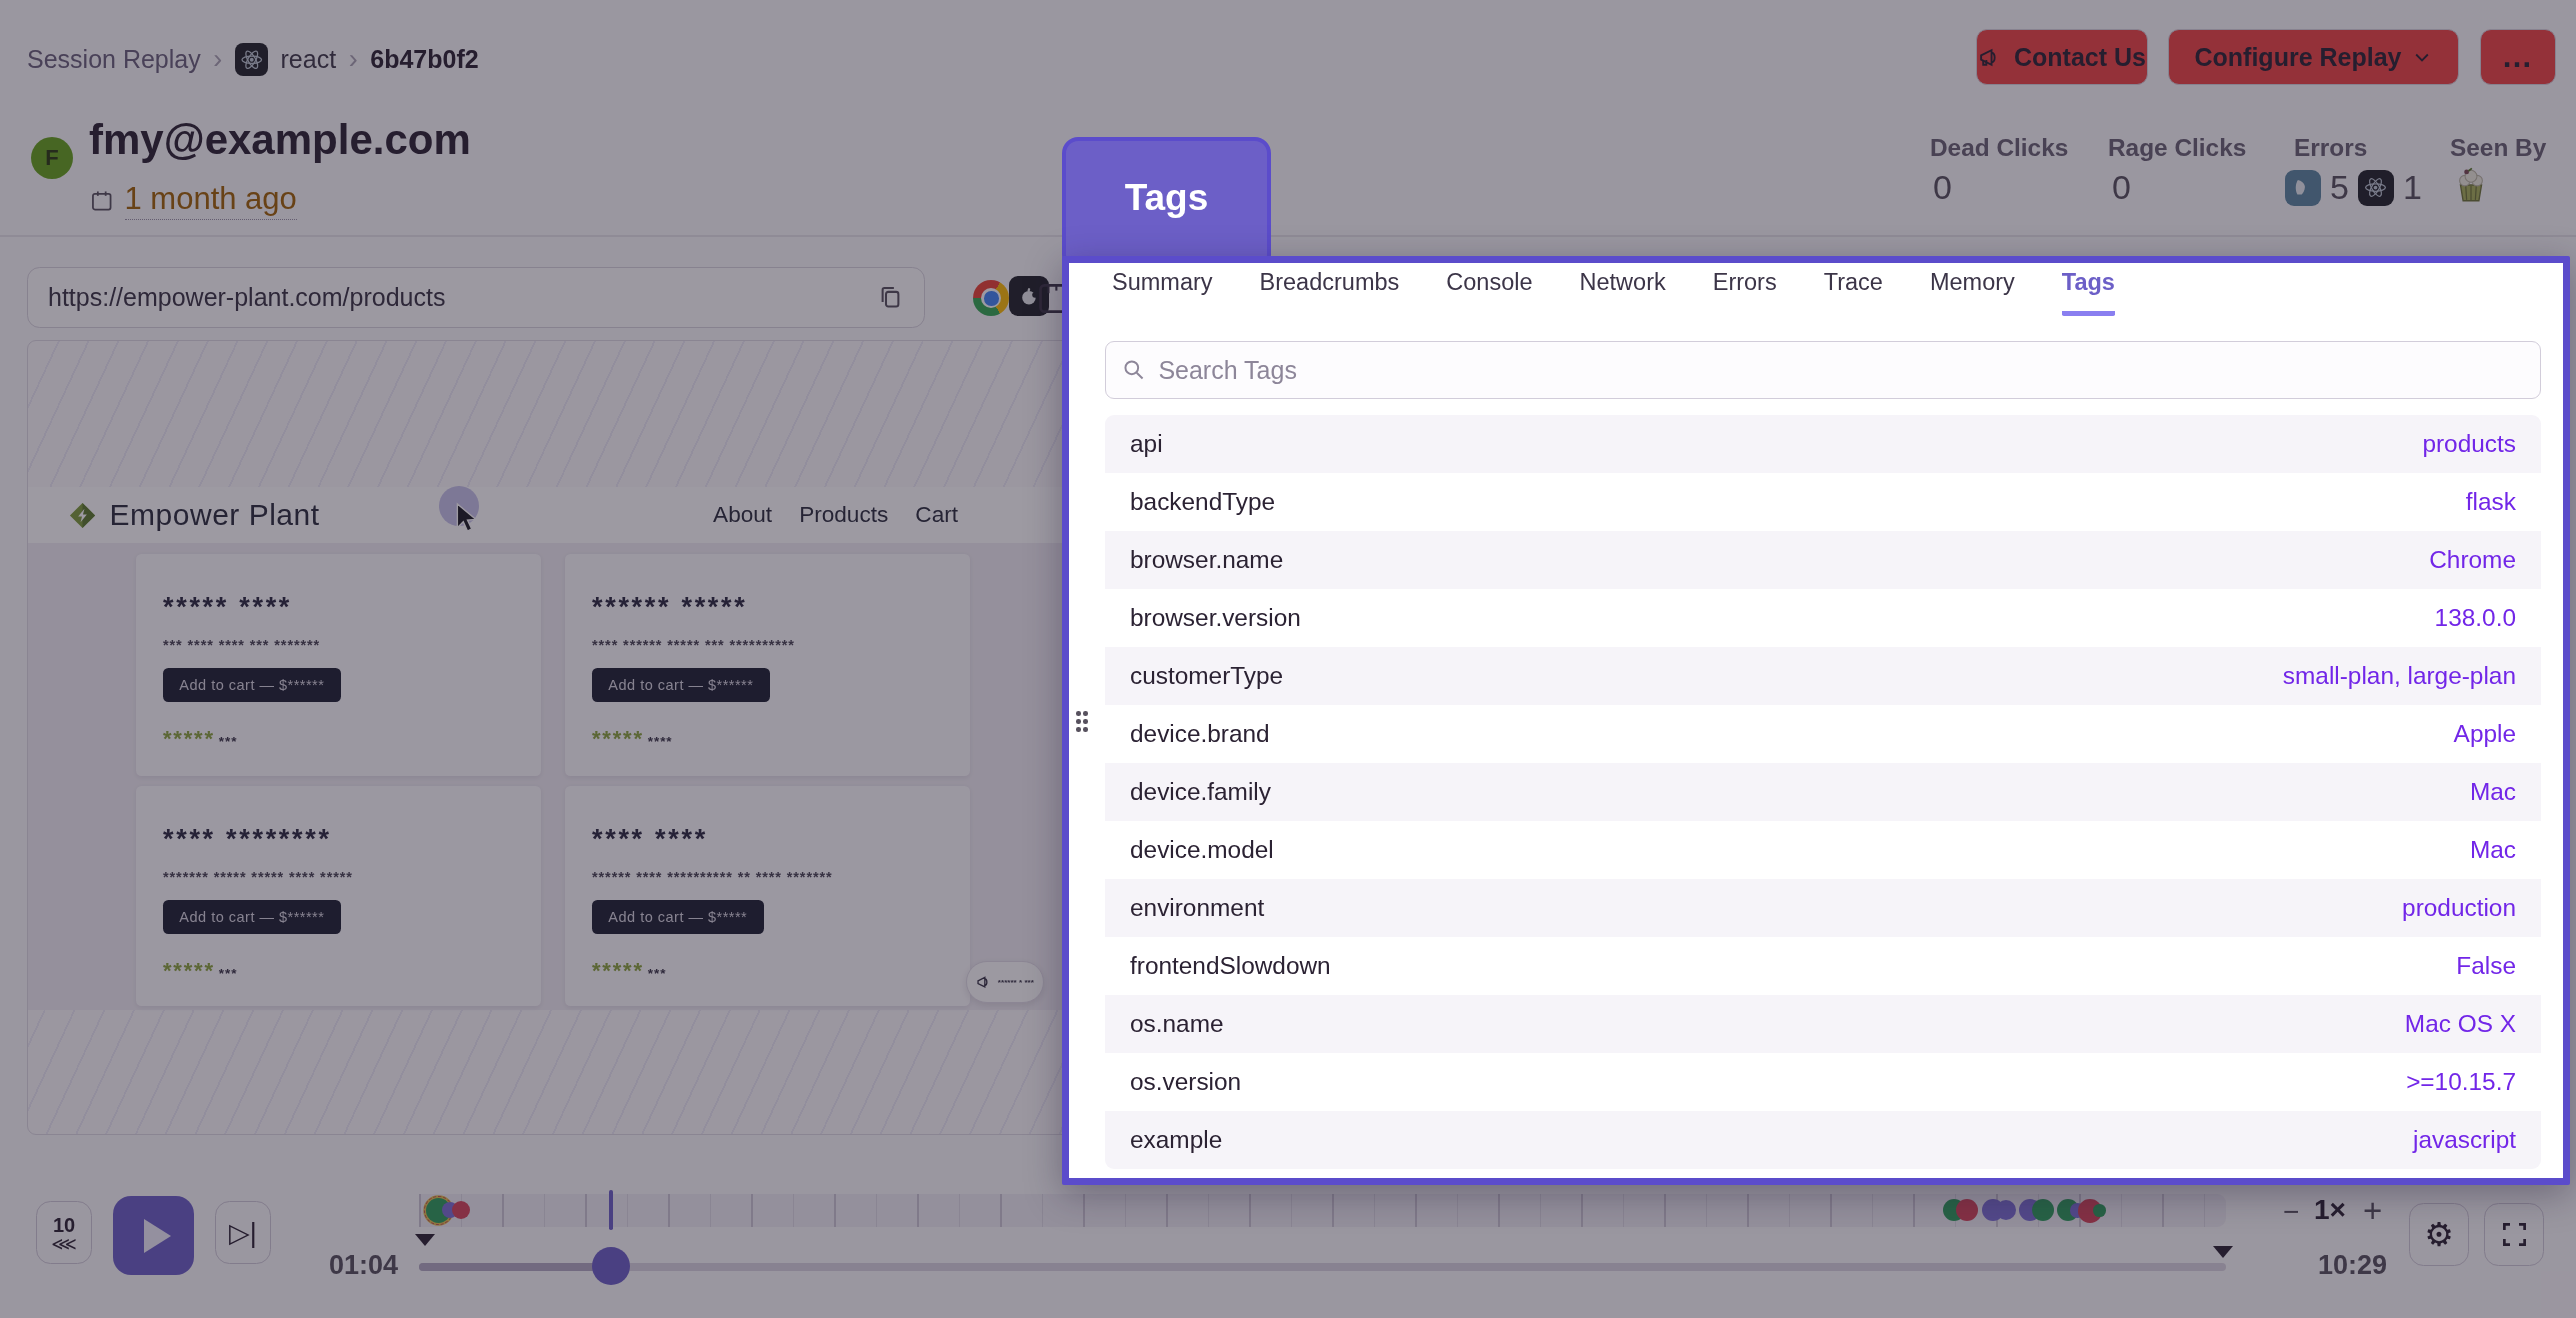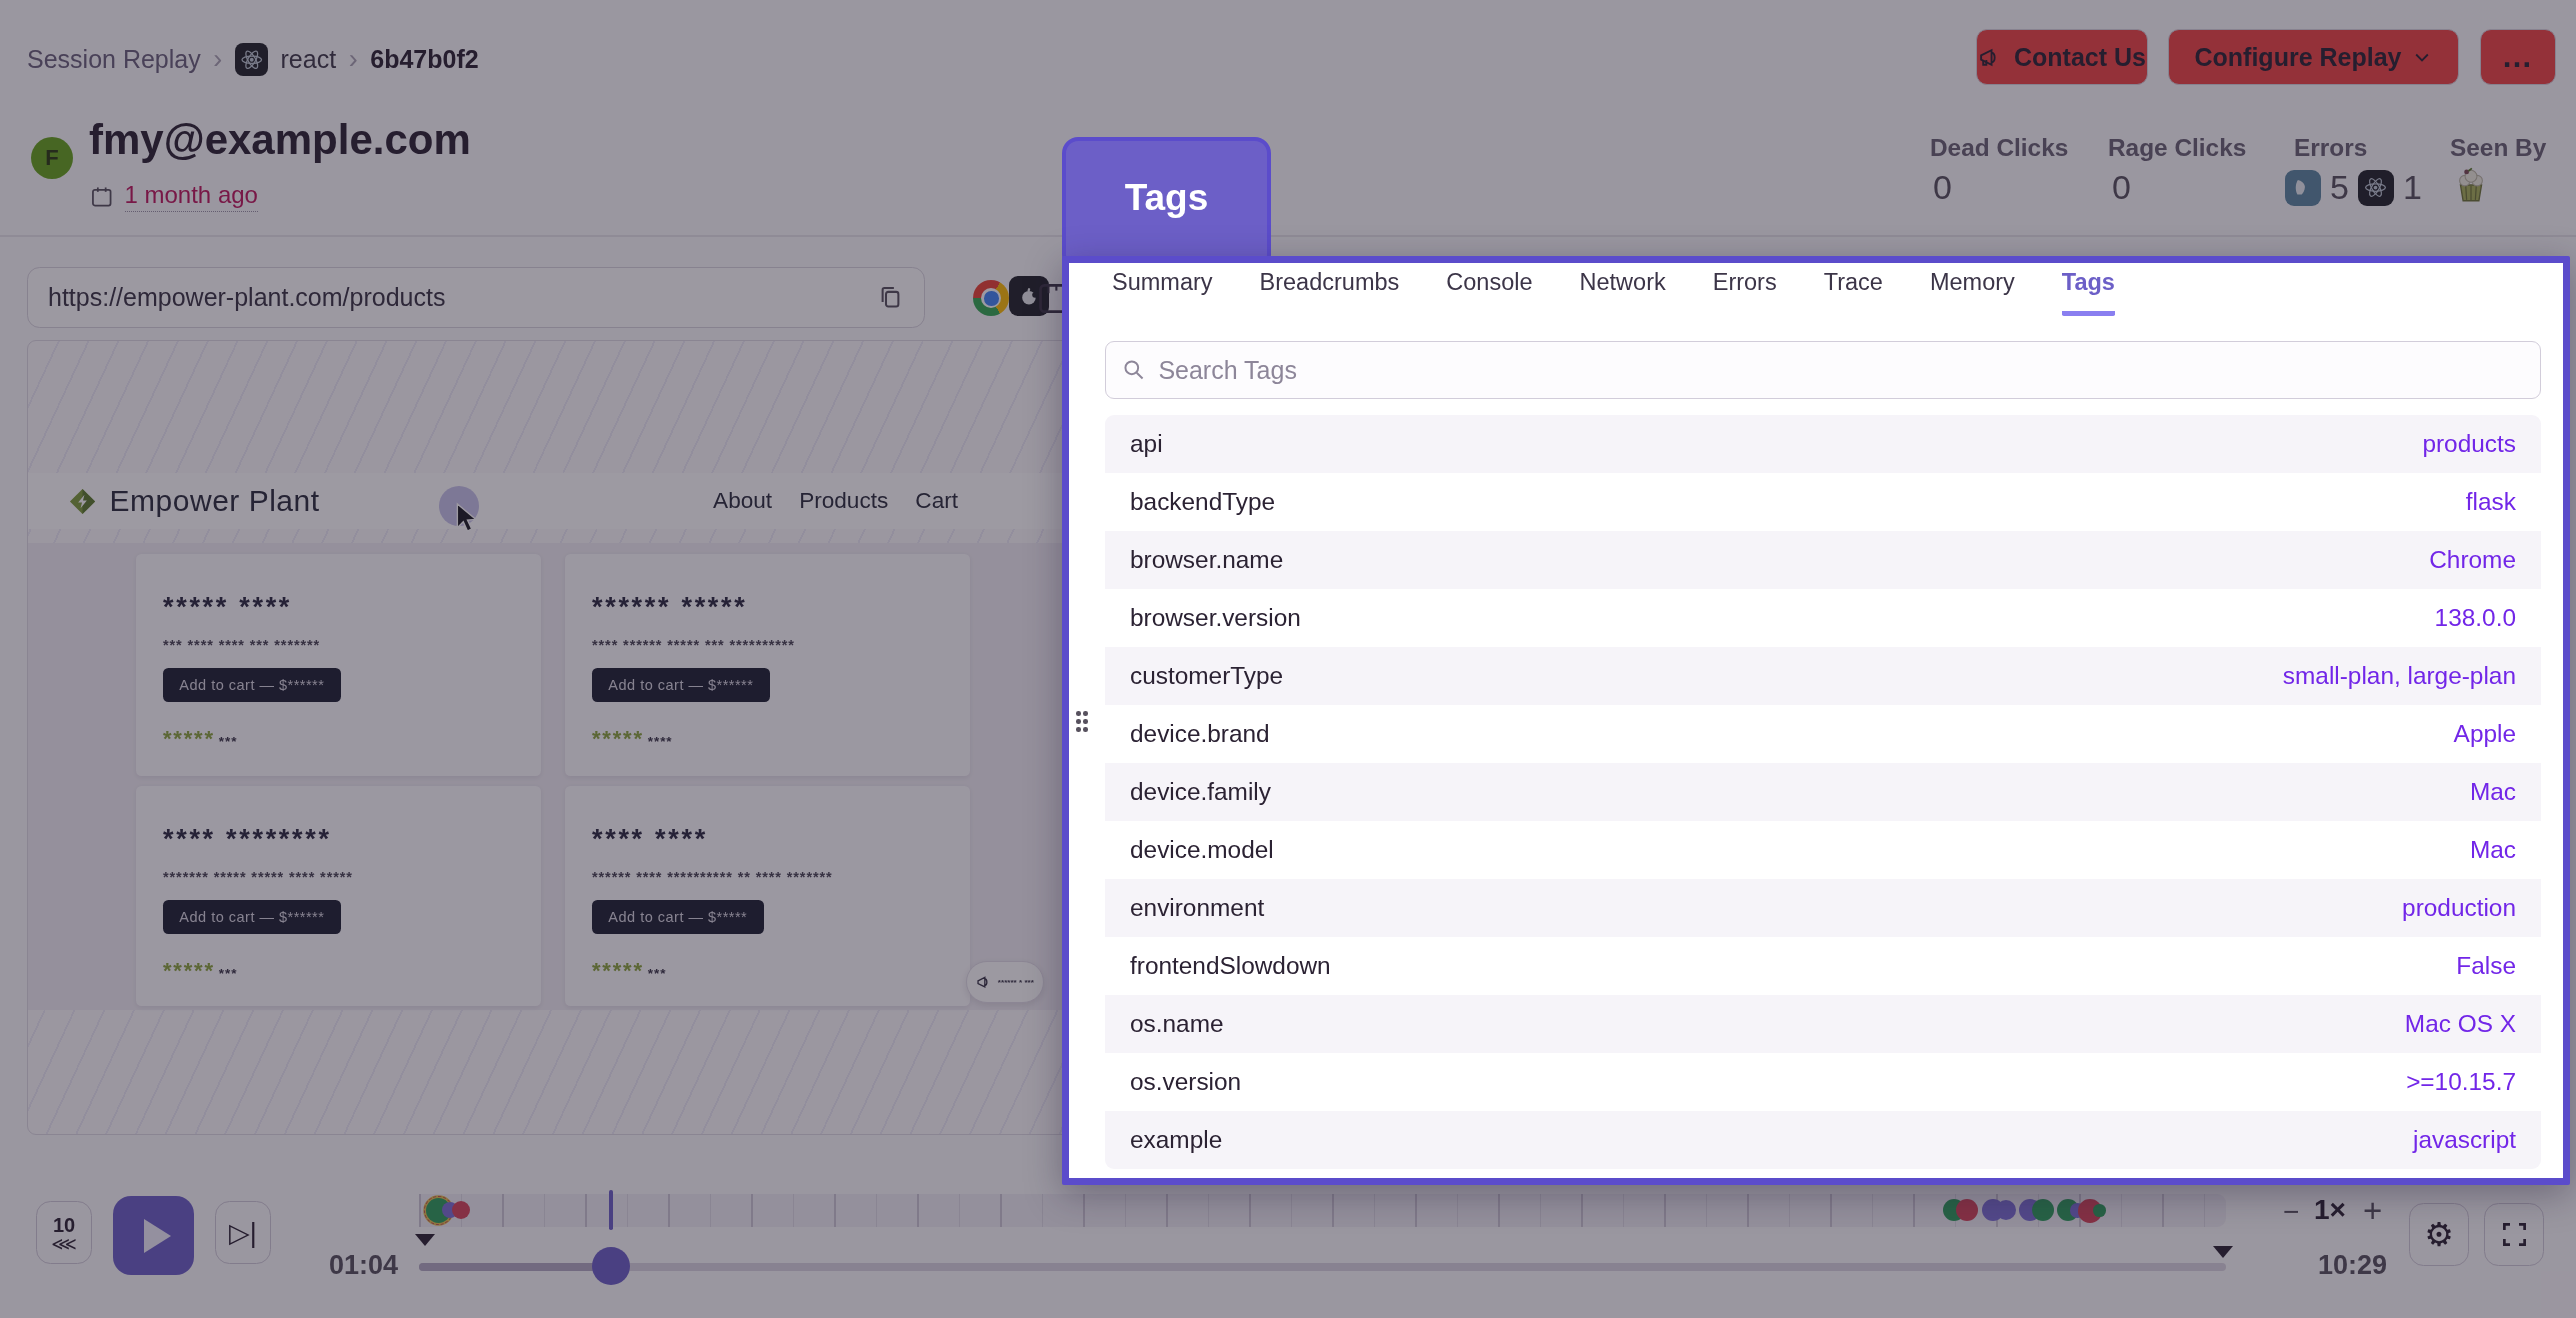--- a/index.html
+++ b/index.html
@@ -21,21 +21,21 @@
   .crumb-id { color:#2B2233; font-weight:600; }
 
   .top-btn { height:56px; border:1.8px solid #D8D4DE; border-radius:11px; background:#ef4444;
              display:flex; align-items:center; justify-content:center; gap:11px;
              font-size:25px; font-weight:600; color:#2B2233; cursor:pointer; }
 
   .avatar { left:31px; top:137px; width:42px; height:42px; border-radius:50%; background:#66A31E;
             display:flex; align-items:center; justify-content:center; font-size:22px; font-weight:700; color:#2B3A12; }
   .h1 { left:89px; top:116px; font-size:42px; font-weight:700; color:#2B2233; }
   .timeago-row { left:90px; top:181px; display:flex; align-items:center; gap:11px; }
-  .timeago { font-size:24px; color:#be185d; border-bottom:1.8px dotted #9A93A6; padding-bottom:1.8px; }
+  .timeago { font-size:31px; color:#a16207; border-bottom:1.8px dotted #9A93A6; padding-bottom:1.8px; }
 
   .stat-label { font-size:24.4px; font-weight:600; color:#696274; }
   .stat-value { font-size:34px; color:#57515E; }
   .mini-chip { width:36px; height:36px; border-radius:9px; display:flex; align-items:center; justify-content:center; }
 
   .divider { left:0; top:235px; width:2576px; height:1.8px; background:#E7E4EA; }
 
   
   .url-bar { left:27px; top:267px; width:898px; height:61px; background:#FDFDFE; border:1.8px solid #D8D4DE;
              border-radius:12.6px; display:flex; align-items:center; padding:0 20px; gap:14.5px; }
@@ -48,21 +48,21 @@
       background:#fff; }
   .chrome-icon::after { content:""; position:absolute; left:11px; top:11px; width:14.5px; height:14.5px; border-radius:50%;
       background:#4285F4; }
   .apple-chip { width:40px; height:40px; border-radius:9px; background:#20232A; display:flex; align-items:center; justify-content:center; }
 
   
   .preview { left:27px; top:340px; width:2522px; height:795px; border-radius:9px; border:0.9px solid #DDD9E2;
              background:#FBFAFC;
              background-image:repeating-linear-gradient(115deg, rgba(108,95,199,0.10) 0 1.8px, transparent 1.8px 27px);
              overflow:hidden; }
-  .site-header { left:0; top:132px; width:1057px; height:56px; background:#FFFFFF; display:flex; align-items:center; padding:0 40px; }
+  .site-header { left:0; top:146px; width:1057px; height:56px; background:#FFFFFF; display:flex; align-items:center; padding:0 40px; }
   .site-logo-text { font-size:30px; font-weight:500; color:#2C2E3E; margin-left:12.6px; letter-spacing:0.5px; }
   .site-nav { margin-left:auto; display:flex; gap:27px; font-size:22.6px; color:#2C2E3E; padding-right:87px; }
   .site-body { left:0; top:202px; width:1057px; height:467px; background:#F1EEF4; }
   .card { position:absolute; width:405px; background:#FCFBFD; border-radius:5.4px; box-shadow:0 1.8px 5.4px rgba(40,30,60,0.08); }
   .card-title { position:absolute; left:27px; top:38px; font-size:27px; font-weight:700; color:#2B2940; letter-spacing:2.7px; }
   .card-desc { position:absolute; left:27px; top:83px; font-size:14.5px; font-weight:700; color:#4A4656; letter-spacing:0.9px; }
   .card-btn { position:absolute; left:27px; top:114px; height:34px; background:#1E2133; border-radius:5.4px; color:#D7D5DF;
               font-size:14.5px; display:inline-flex; align-items:center; padding:0 16.3px; letter-spacing:0.5px; }
   .card-rating { position:absolute; left:27px; top:172px; }
   .stars { font-size:22px; font-weight:700; color:#8CA43F; letter-spacing:1.8px; }

